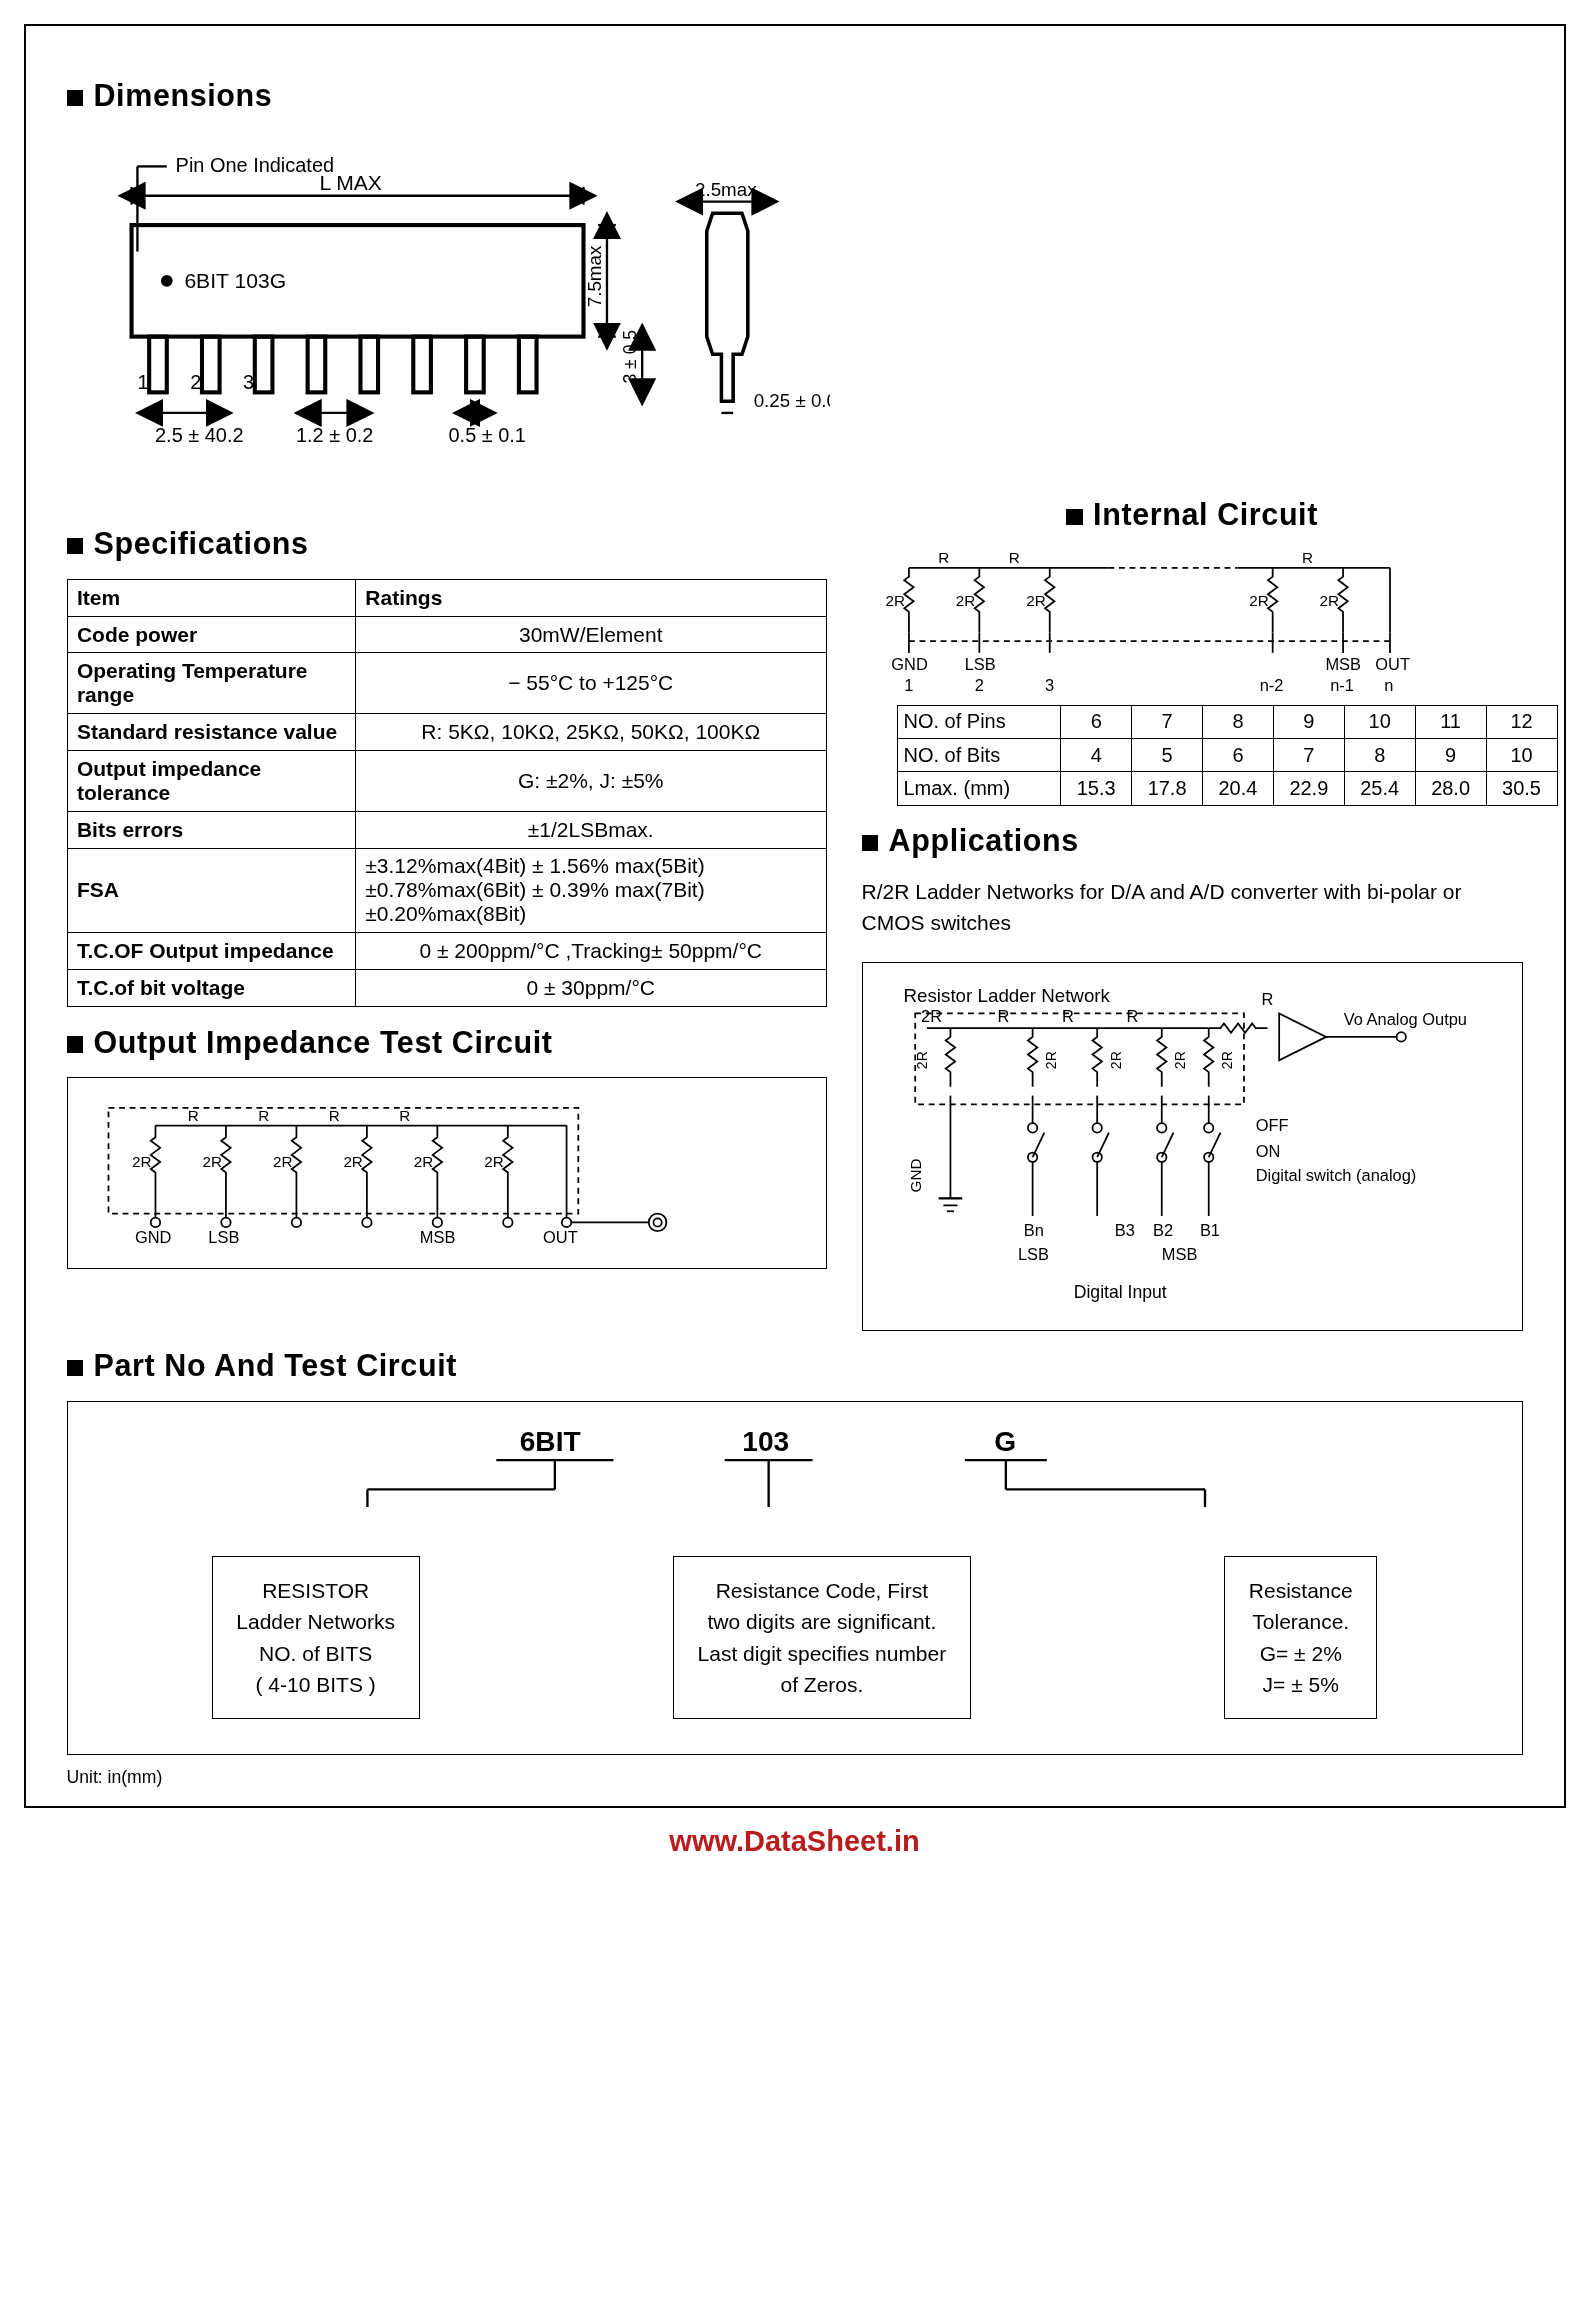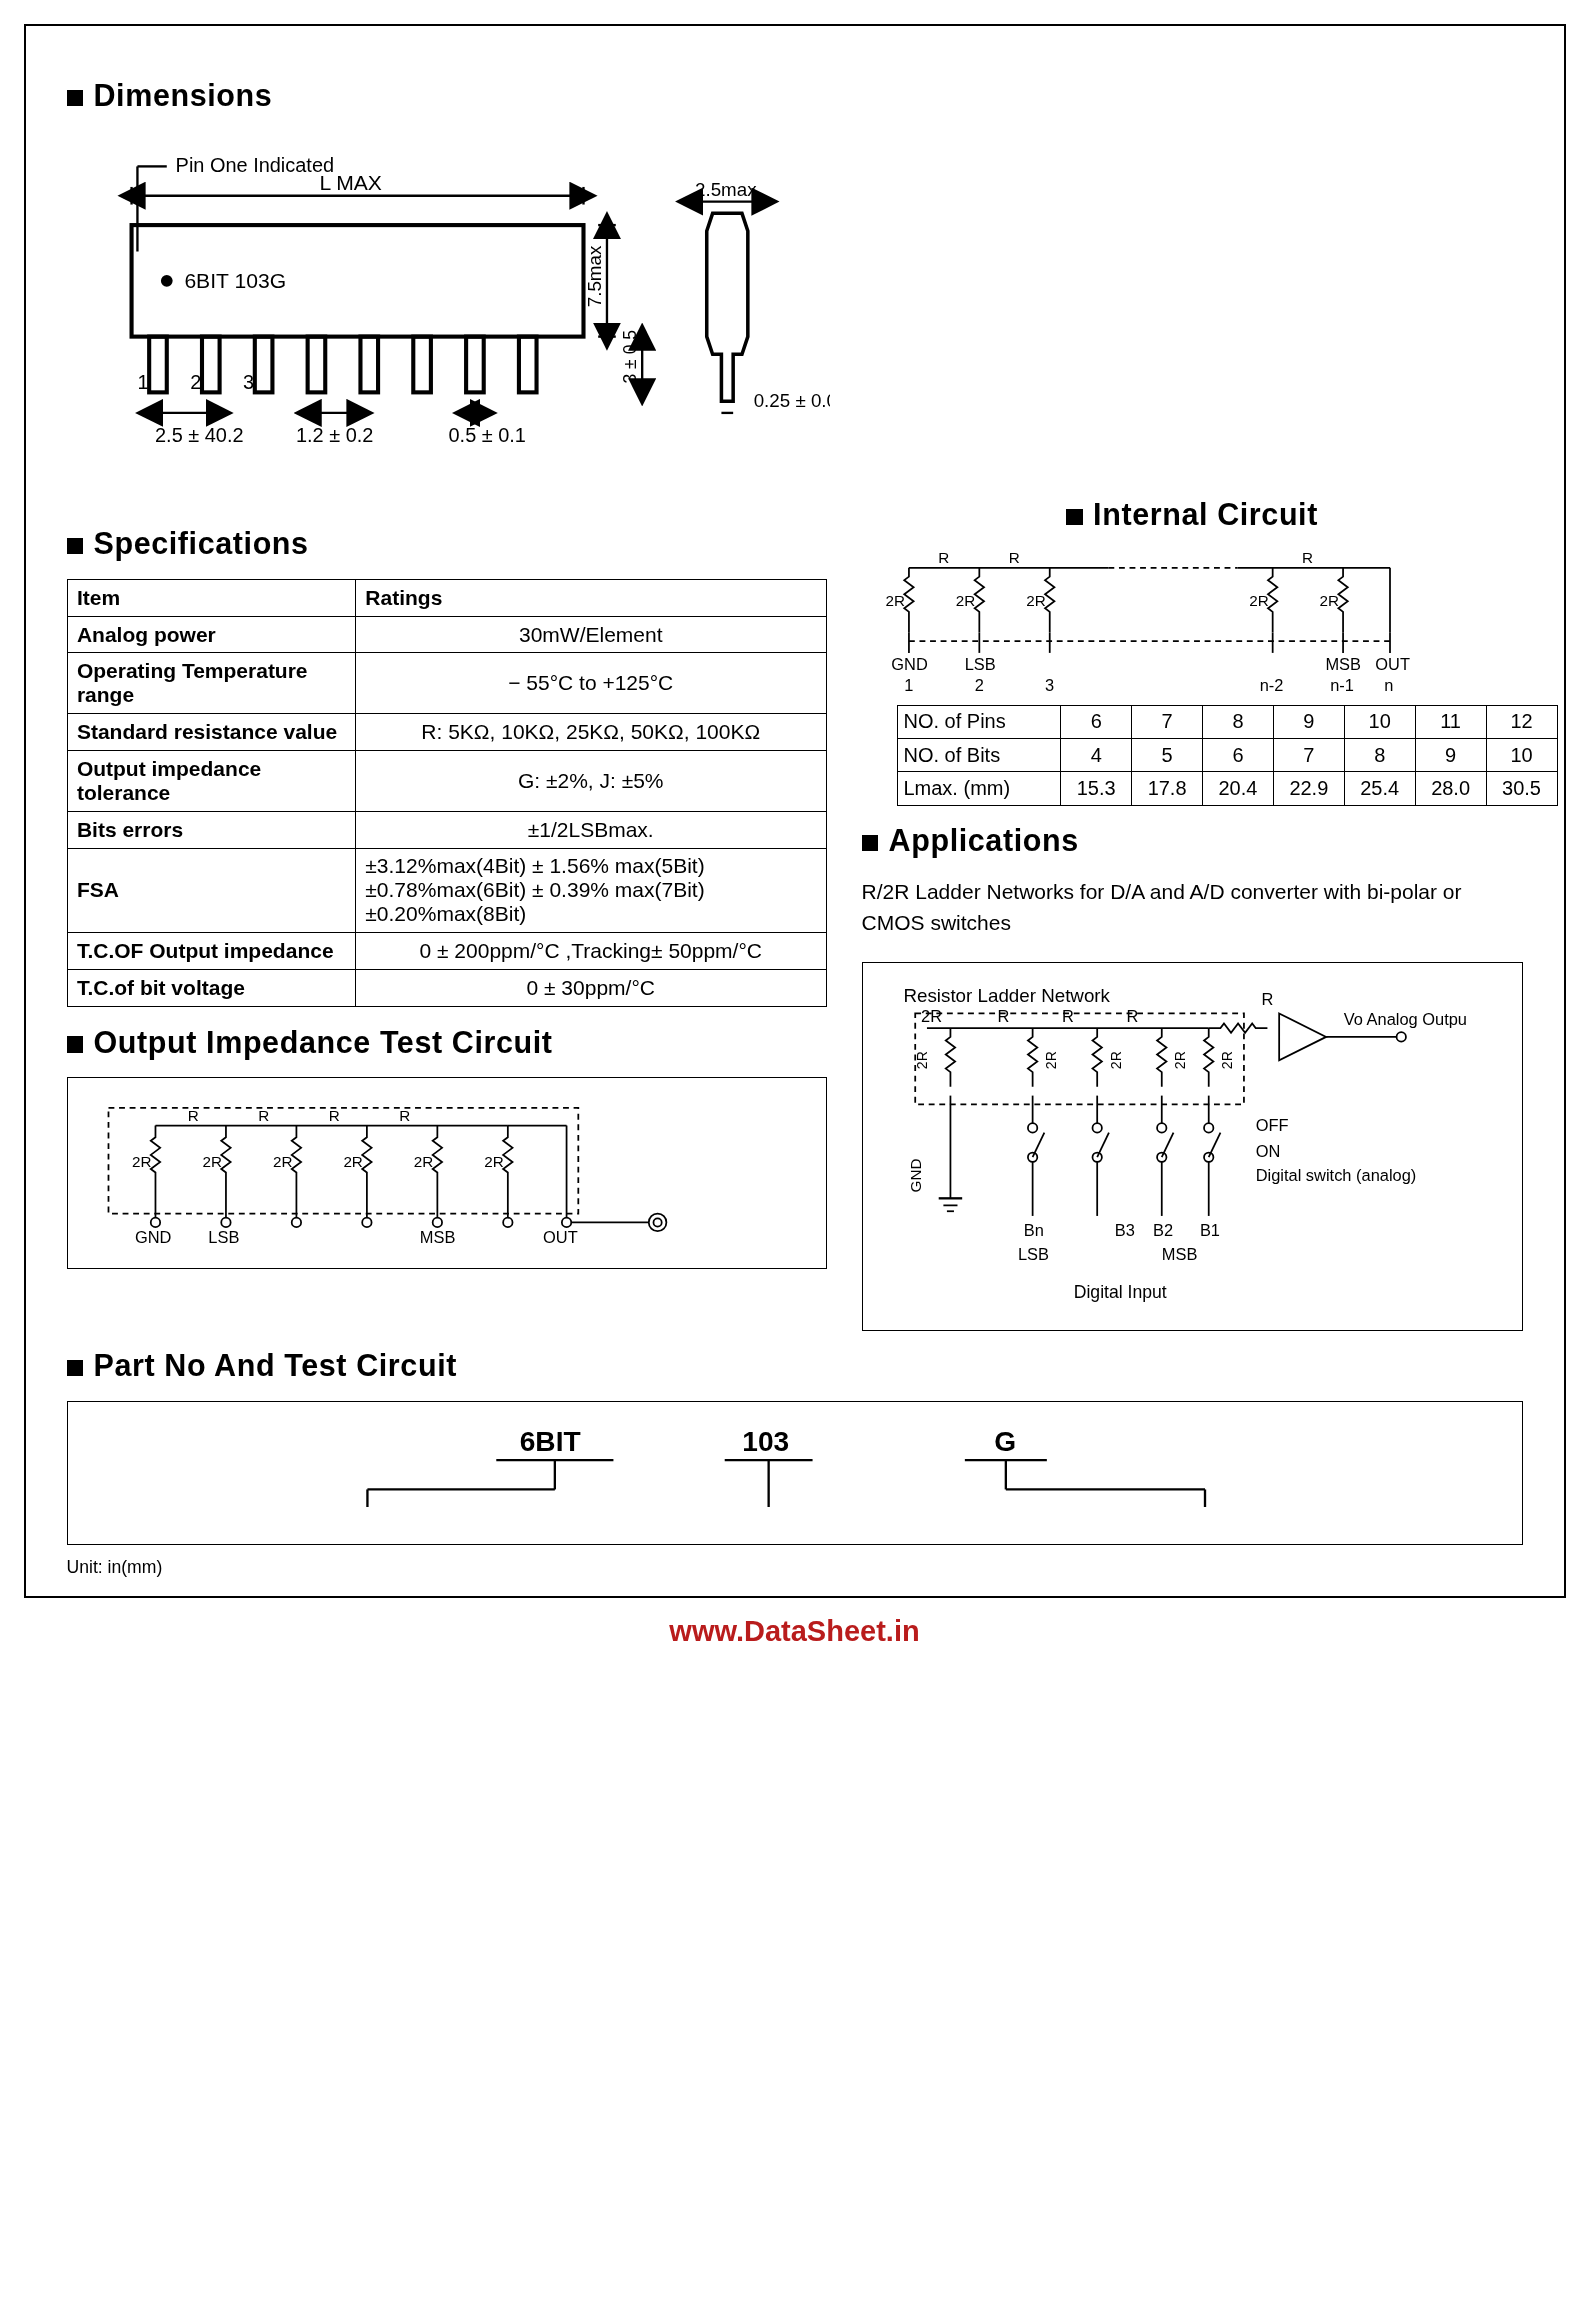--- a/index.html
+++ b/index.html
@@ -149,21 +149,21 @@
     <div class="col" style="flex:1.15">
       <h2 class="section"><span class="sq"></span><span>Specifications</span></h2>
 
       <table class="spec">
         <tbody>
             <tr>
           <th style="width:38%">Item</th>
           <th class="center">Ratings</th>
         </tr>
         <tr>
-              <td style="font-weight:900">Analog power</td>
+              <td style="font-weight:900">Code power</td>
               <td class="center">30mW/Element</td>
             </tr>
         <tr>
               <td style="font-weight:900">Operating Temperature range</td>
               <td class="center">− 55°C to  +125°C</td>
             </tr>
         <tr>
               <td style="font-weight:900">Standard resistance value</td>
               <td class="center">R:  5KΩ,  10KΩ,  25KΩ,  50KΩ,  100KΩ</td>
             </tr>
@@ -420,19 +420,33 @@
       <text x="1060" y="45" font-size="48" font-weight="900">103</text>
       <line x1="1030" y1="60" x2="1180" y2="60" stroke="#000" stroke-width="4"></line>
       <line x1="1105" y1="60" x2="1105" y2="140" stroke="#000" stroke-width="4"></line>
 
       <text x="1490" y="45" font-size="48" font-weight="900">G</text>
       <line x1="1440" y1="60" x2="1580" y2="60" stroke="#000" stroke-width="4"></line>
       <line x1="1510" y1="60" x2="1510" y2="110" stroke="#000" stroke-width="4"></line>
       <line x1="1510" y1="110" x2="1850" y2="110" stroke="#000" stroke-width="4"></line>
       <line x1="1850" y1="110" x2="1850" y2="140" stroke="#000" stroke-width="4"></line>
     </svg>
+    <div class="part-boxes">
+      <div class="part-box" style="white-space:pre-line">RESISTOR
+Ladder Networks
+NO. of BITS
+( 4-10 BITS )</div>
+      <div class="part-box" style="white-space:pre-line">Resistance Code, First
+two digits are significant.
+Last digit specifies number
+of Zeros.</div>
+      <div class="part-box" style="white-space:pre-line">Resistance
+Tolerance.
+G= ± 2%
+J= ± 5%</div>
+    </div>
   </div>
 
   <div class="unit">Unit:  in(mm)</div>
 </div>
 
 <div class="footer-link"><span>www.DataSheet.in</span></div>
 
 
 </body></html>

